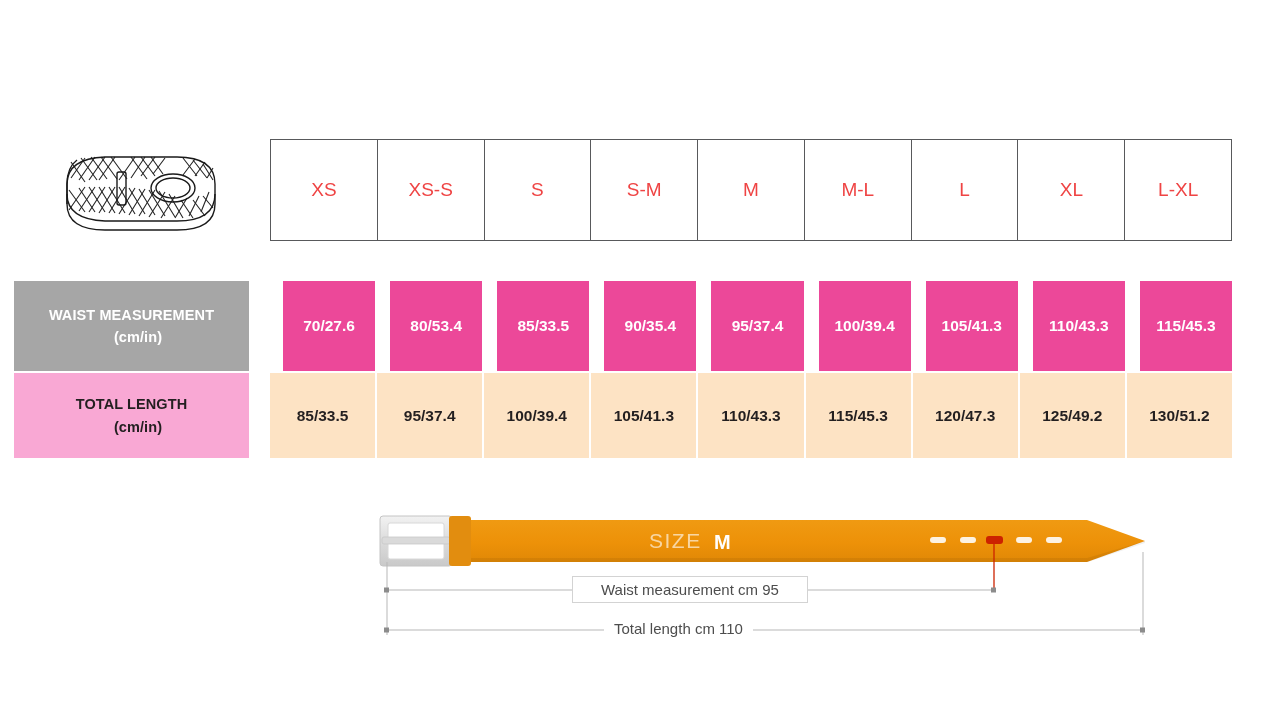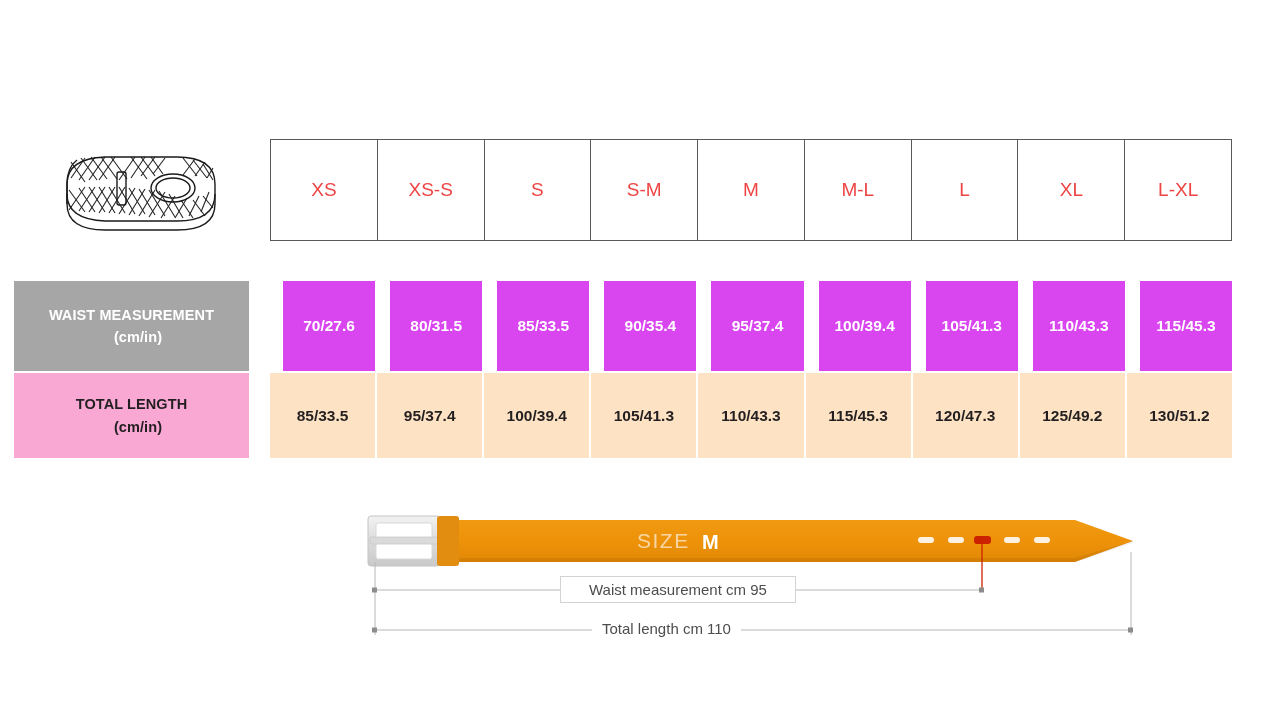--- a/index.html
+++ b/index.html
@@ -97,33 +97,33 @@
     display: flex;
     align-items: center;
     justify-content: center;
     font-weight: bold;
     font-size: 15.5px;
     box-sizing: border-box;
     border-right: 2px solid #ffffff;
   }
   .meas-cell:last-child { border-right: none; }
   .row-waist .meas-cell {
-    background: #d946ef;
+    background: #ec4899;
     color: #ffffff;
     margin-left: 13px;
   }
   .row-length .meas-cell {
     background: #fde3c4;
     color: #231f20;
   }
 
   
   .belt-diagram {
     position: absolute;
-    left: 0;
+    left: 12px;
     top: 480px;
     width: 1127px;
     height: 180px;
   }
   .dim-label-boxed {
     position: absolute;
     background: #ffffff;
     border: 1px solid #d3d3d3;
     font-size: 15px;
     color: #4d4d4d;
@@ -174,21 +174,21 @@
   <div class="size-header-cell">L-XL</div>
 </div>
 
 <div class="meas-row row-waist">
   <div class="row-label">
     <span>WAIST MEASUREMENT</span>
     <span class="sub">(cm/in)</span>
   </div>
   <div class="cells">
     <div class="meas-cell">70/27.6</div>
-    <div class="meas-cell">80/31.5</div>
+    <div class="meas-cell">80/53.4</div>
     <div class="meas-cell">85/33.5</div>
     <div class="meas-cell">90/35.4</div>
     <div class="meas-cell">95/37.4</div>
     <div class="meas-cell">100/39.4</div>
     <div class="meas-cell">105/41.3</div>
     <div class="meas-cell">110/43.3</div>
     <div class="meas-cell">115/45.3</div>
   </div>
 </div>
 

